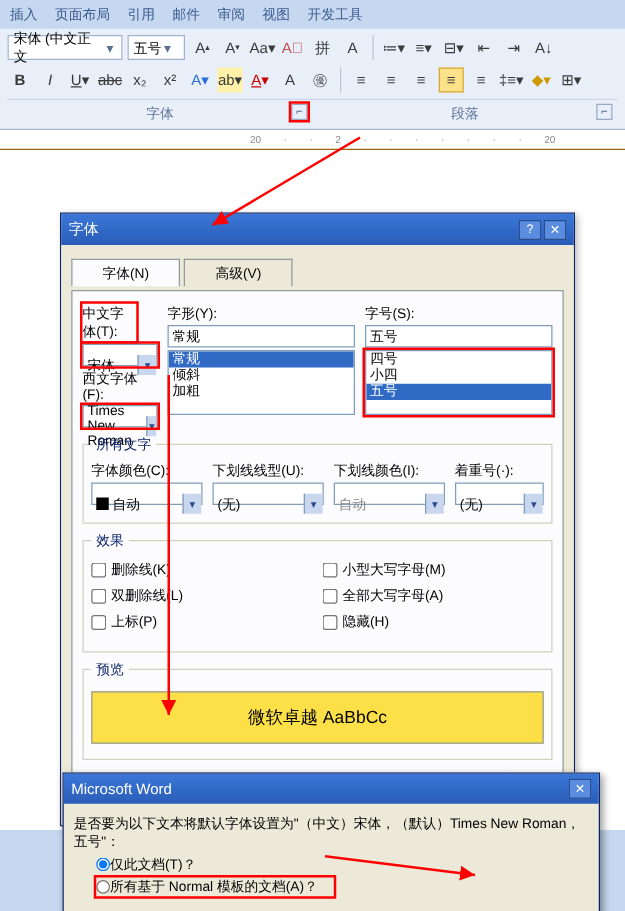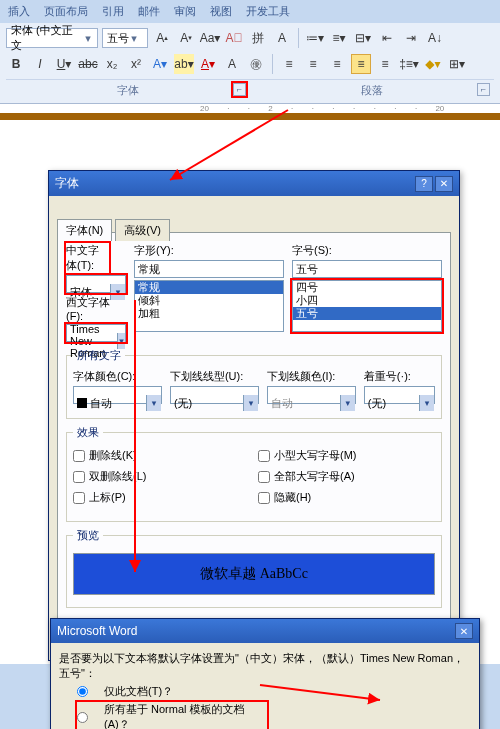--- a/index.html
+++ b/index.html
@@ -12,49 +12,49 @@
 .fontbox{width:92px}.sizebox{width:46px}
 .dd{width:10px;text-align:center;color:#5a6f92;cursor:pointer}
 .ibtn{width:20px;height:20px;display:flex;align-items:center;justify-content:center;color:#3a3a3a;border:1px solid transparent;cursor:pointer;font-size:12px}
 .ibtn.sel{background:#fce38a;border:1px solid #d9a63f}
 .sep{width:1px;height:20px;background:#b6c5dd;margin:0 2px}
 .groups{display:flex;border-top:1px solid #c8d5ea}
 .group{flex:1;text-align:center;padding:3px 0;color:#5f7399;font-size:11px;position:relative}
 .launcher{position:absolute;right:4px;top:3px;width:13px;height:13px;border:1px solid #97a9c6;background:#e8eff9;cursor:pointer;font-size:9px;line-height:11px;color:#5a6f92}
 .launcher.hl{outline:2px solid red}
 .doc{background:#fff;height:560px;margin:0;position:relative}
-.ruler{height:16px;background:#fff;border-bottom:7px solid #a16207;font-size:8px;color:#888;padding-left:200px;display:flex;align-items:center;gap:18px}
+.ruler{height:16px;background:#fff;border-bottom:1px solid #a16207;font-size:8px;color:#888;padding-left:200px;display:flex;align-items:center;gap:18px}
 .dialog{position:absolute;left:48px;top:170px;width:412px;background:#ece9d8;border:1px solid #0a246a;box-shadow:2px 2px 6px rgba(0,0,0,.3)}
 .titlebar{background:linear-gradient(#3b77d8,#2a5db8);color:#fff;padding:4px 6px;display:flex;justify-content:space-between;align-items:center;font-size:12px}
 .tbtns{display:flex;gap:2px}
 .tbtn{width:18px;height:16px;background:#5a8ce0;border:1px solid #2a4d8f;color:#fff;font-size:10px;display:flex;align-items:center;justify-content:center;cursor:pointer}
 .dlg-body{padding:8px;background:#ece9d8}
 .tabs{margin-bottom:6px}
-.tab{display:inline-block;padding:3px 8px;border:1px solid #919b9c;background:#ece9d8;font-size:11px;cursor:pointer;border-bottom:none;position:relative;top:15px}
+.tab{display:inline-block;padding:3px 24px;border:1px solid #919b9c;background:#ece9d8;font-size:11px;cursor:pointer;border-bottom:none;position:relative;top:3px}
 .tab.active{background:#fcfcfe;z-index:2}
 .tabpanel{border:1px solid #919b9c;background:#fcfcfe;padding:10px 8px}
 .frow{display:flex;gap:8px;margin-bottom:6px}
 .fcol{display:flex;flex-direction:column;gap:2px}
 .lbl{font-size:11px;color:#000}
 .combo{border:1px solid #7f9db9;background:#fff;height:18px;display:flex;align-items:center;justify-content:space-between;padding:16px 0 0 3px;font-size:11px}
 .combo .arr{width:15px;height:16px;background:#c8d6ee;border-left:1px solid #7f9db9;text-align:center;font-size:9px;line-height:16px;color:#2a4d8f;cursor:pointer}
 .listbox{border:1px solid #7f9db9;background:#fff;font-size:11px;height:52px;overflow:hidden}
 .listbox div{padding:0 3px;line-height:13px}
 .listbox .sel{background:#316ac5;color:#fff}
 .redbox{outline:2px solid red}
 fieldset{border:1px solid #d0d0bf;padding:6px 6px 8px;margin-top:6px}
 legend{font-size:11px;padding:0 4px;color:#0a246a}
 .chk{display:flex;align-items:center;gap:4px;font-size:11px;margin:2px 0}
 .chk input{width:12px;height:12px}
-.preview{border:1px solid #919b9c;background:#1d4ed8;height:42px;margin:4px 0;display:flex;align-items:center;justify-content:center;font-size:14px;font-family:Liberation Serif, serif}
+.preview{border:1px solid #919b9c;background:#fde047;height:42px;margin:4px 0;display:flex;align-items:center;justify-content:center;font-size:14px;font-family:Liberation Sans, sans-serif}
 .dlg-btns{display:flex;gap:6px;padding:8px 4px 4px;justify-content:flex-start}
 .btn{border:1px solid #919b9c;background:#ece9d8;padding:2px 10px;font-size:11px;cursor:pointer;min-width:70px}
 .msgbox{position:absolute;left:50px;top:618px;width:430px;background:#ece9d8;border:1px solid #0a246a;box-shadow:2px 2px 6px rgba(0,0,0,.4)}
 .msg-body{padding:8px;font-size:11px}
-.radio{display:flex;align-items:center;gap:16px;margin:3px 0 3px 18px}
+.radio{display:flex;align-items:center;gap:0;margin:3px 0 3px 18px}
 .radio input{width:11px;height:11px}
 .msg-btns{display:flex;justify-content:flex-end;gap:6px;padding:6px}
 .arrow-svg{position:absolute;left:0;top:0;pointer-events:none}
 </style>
 </head>
 <body>
 
 <div class="ribbon-tabs">
   <span>插入</span>
   <span>页面布局</span>

